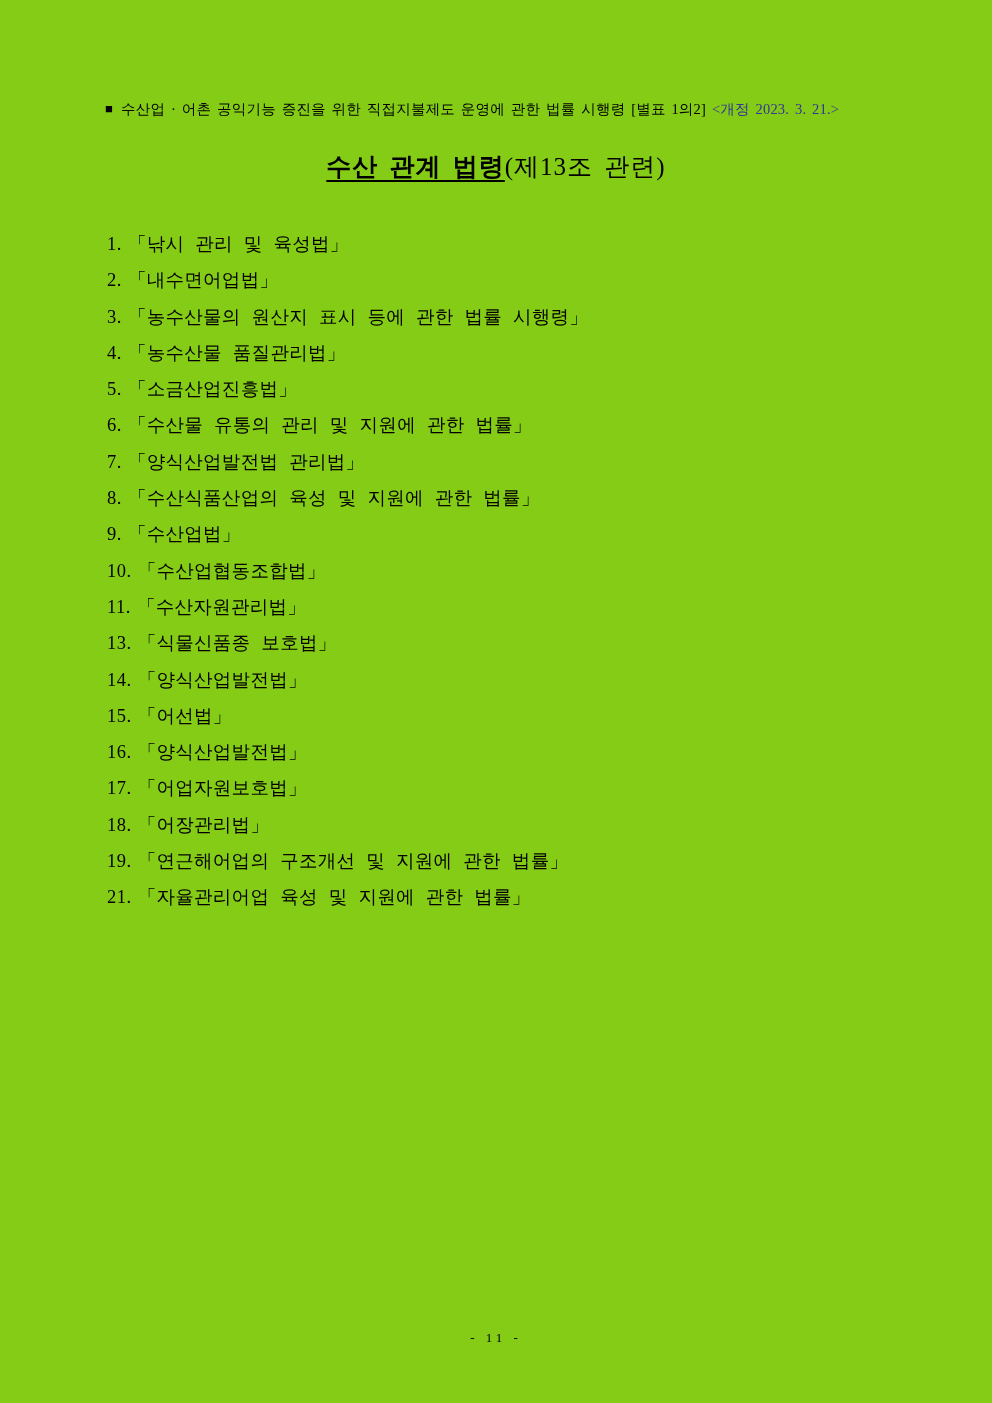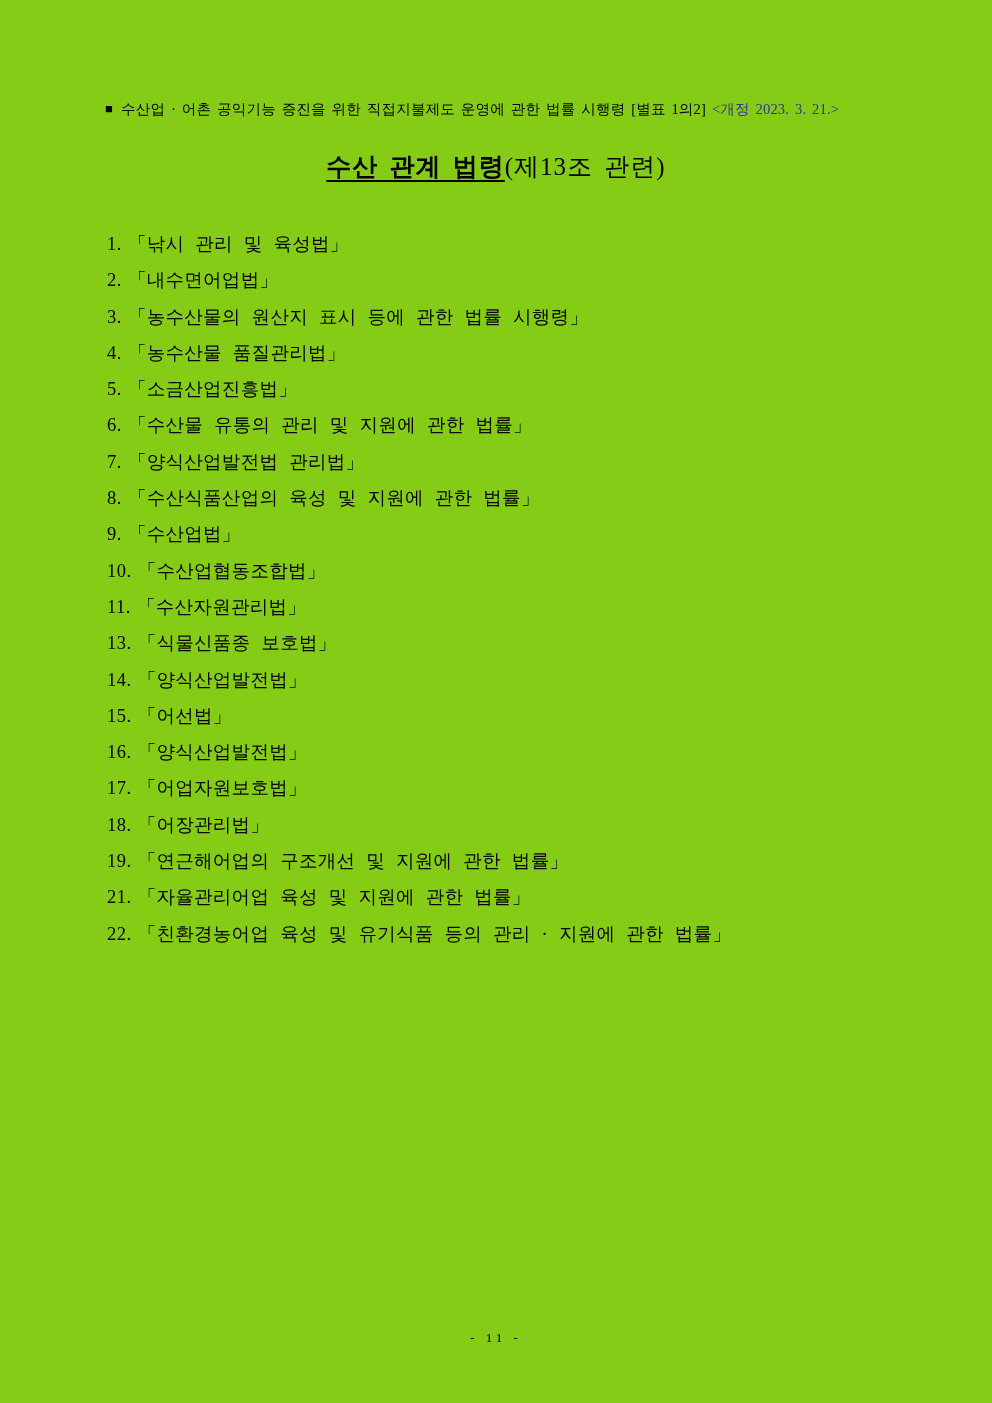--- a/index.html
+++ b/index.html
@@ -112,18 +112,17 @@
       <div class="law-item"><span class="law-no">10.</span><span class="law-name">「수산업협동조합법」</span></div>
       <div class="law-item"><span class="law-no">11.</span><span class="law-name">「수산자원관리법」</span></div>
       <div class="law-item"><span class="law-no">13.</span><span class="law-name">「식물신품종 보호법」</span></div>
       <div class="law-item"><span class="law-no">14.</span><span class="law-name">「양식산업발전법」</span></div>
       <div class="law-item"><span class="law-no">15.</span><span class="law-name">「어선법」</span></div>
       <div class="law-item"><span class="law-no">16.</span><span class="law-name">「양식산업발전법」</span></div>
       <div class="law-item"><span class="law-no">17.</span><span class="law-name">「어업자원보호법」</span></div>
       <div class="law-item"><span class="law-no">18.</span><span class="law-name">「어장관리법」</span></div>
       <div class="law-item"><span class="law-no">19.</span><span class="law-name">「연근해어업의 구조개선 및 지원에 관한 법률」</span></div>
       <div class="law-item"><span class="law-no">21.</span><span class="law-name">「자율관리어업 육성 및 지원에 관한 법률」</span></div>
-      <div class="law-item"><span class="law-no">22.</span><span class="law-name">「친환경농어업 육성 및 유기식품 등의 관리 · 지원에 관한 법률」</span></div>
     </div>
 
   <div class="page-footer">- 11 -</div>
 
 </div>
 
 </body></html>

